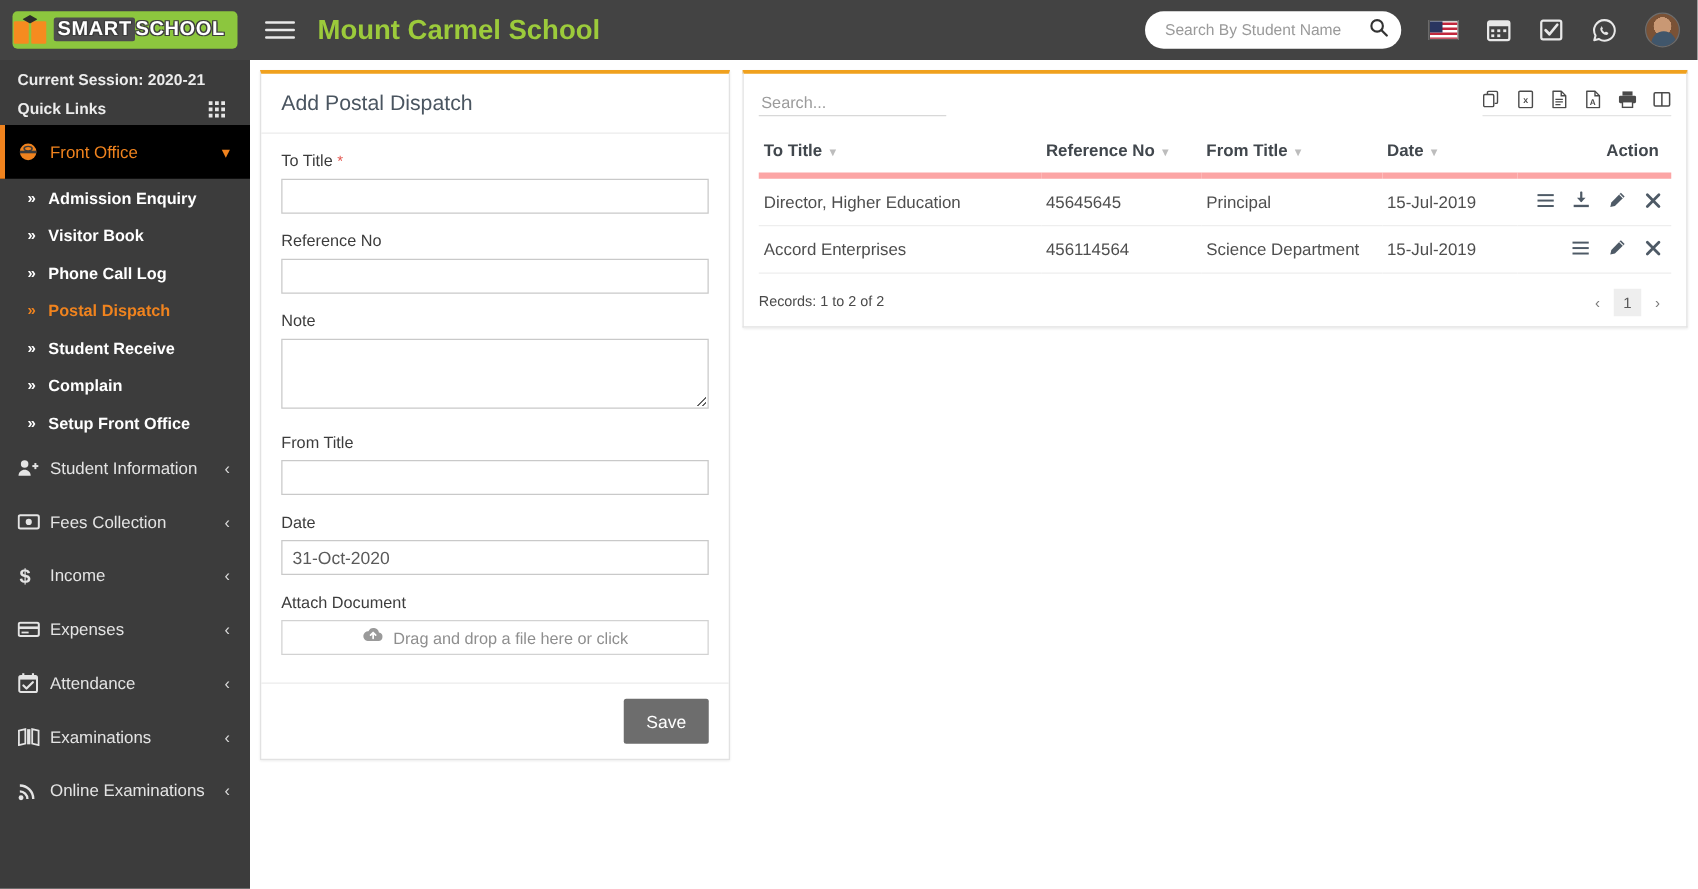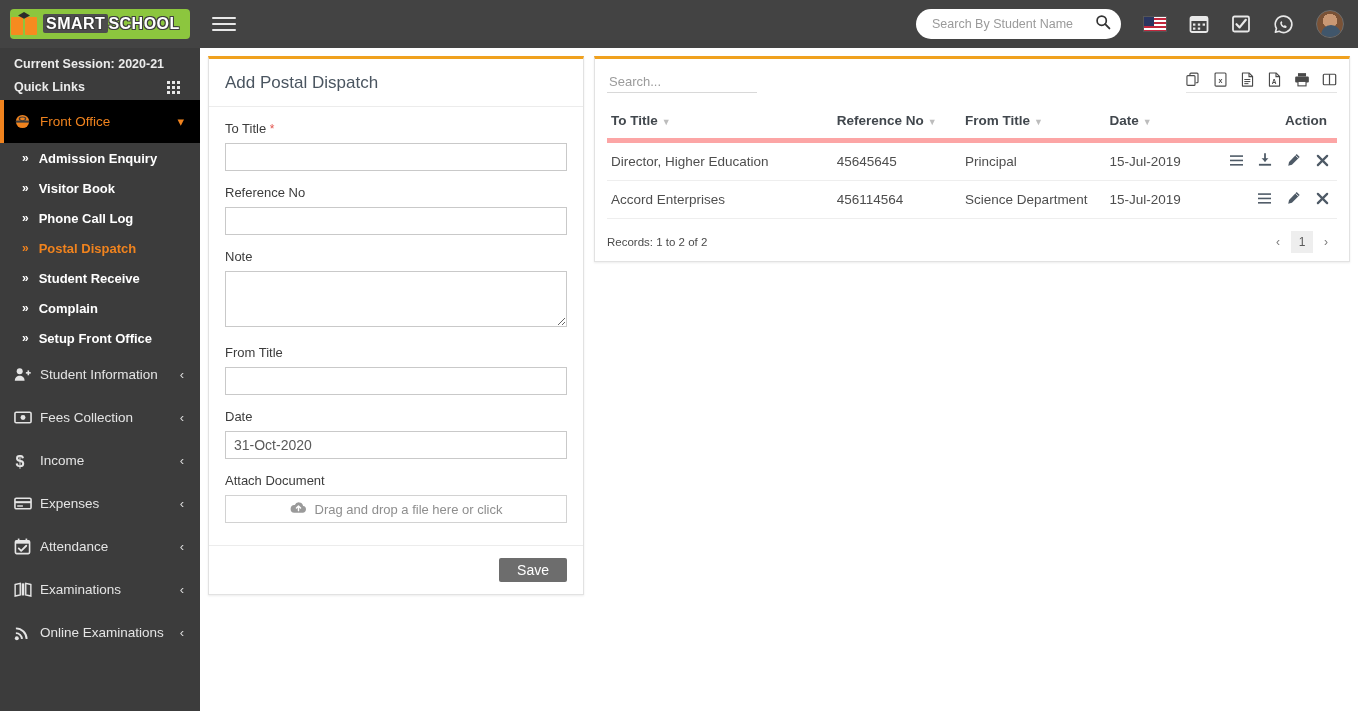--- a/index.html
+++ b/index.html
@@ -172,21 +172,21 @@
     display: flex; align-items: center; justify-content: center;
     gap: 8px; cursor: pointer; background: #fff;
   }
   .dropzone .dz-text { font-size: 13px; color: #8e8e8e; }
   .form-foot {
     border-top: 1px solid #ececec; padding: 12px 16px;
     display: flex; justify-content: flex-end;
   }
   .btn-save {
     background: #6d6d6d; color: #ffffff; border: none;
-    padding: 4px 18px; font-size: 14px; cursor: pointer;
+    padding: 10px 18px; font-size: 14px; cursor: pointer;
     font-family: "Liberation Sans", sans-serif; border-radius: 2px;
   }
 
   
   .list-panel { flex: 1 1 auto; }
   .list-body { padding: 12px 12px 8px 12px; }
   .list-toolbar {
     display: flex; align-items: flex-end;
     justify-content: space-between; margin-bottom: 12px;
   }
@@ -246,20 +246,21 @@
       </div>
     </div>
   </div>
 
   <div class="hamburger">
     <span></span>
       <span></span>
       <span></span>
   </div>
 
+  <div class="school-title">Mount Carmel School</div>
 
   <div class="topbar-right">
     <div class="searchbox">
       <input type="text" placeholder="Search By Student Name" style="">
       <span>
         <svg width="16" height="16" viewBox="0 0 16 16">
             <circle cx="6.7" cy="6.7" r="4.6" fill="none" stroke="#333" stroke-width="1.7"></circle>
             <line x1="10.2" y1="10.2" x2="14.4" y2="14.4" stroke="#333" stroke-width="1.9" stroke-linecap="round"></line>
           </svg>
       </span>

